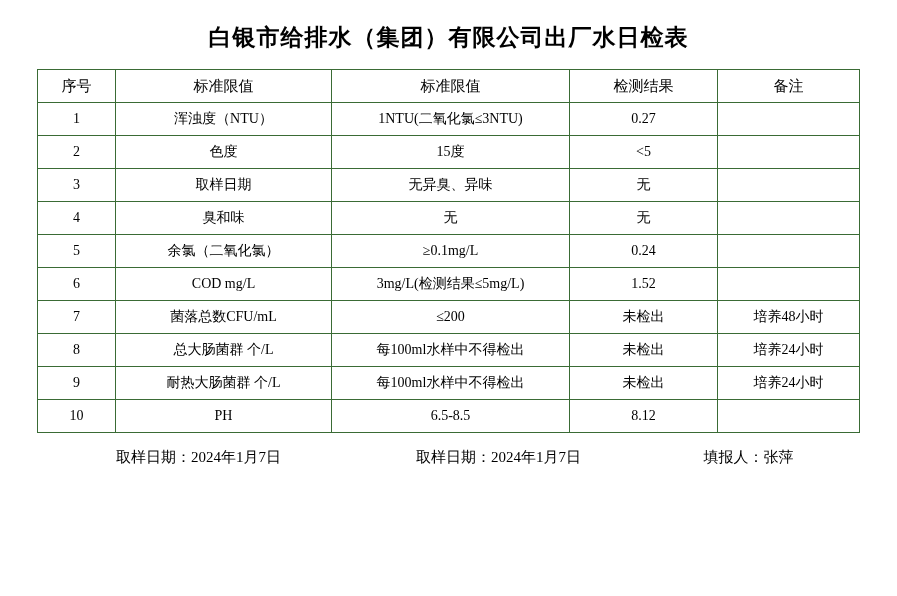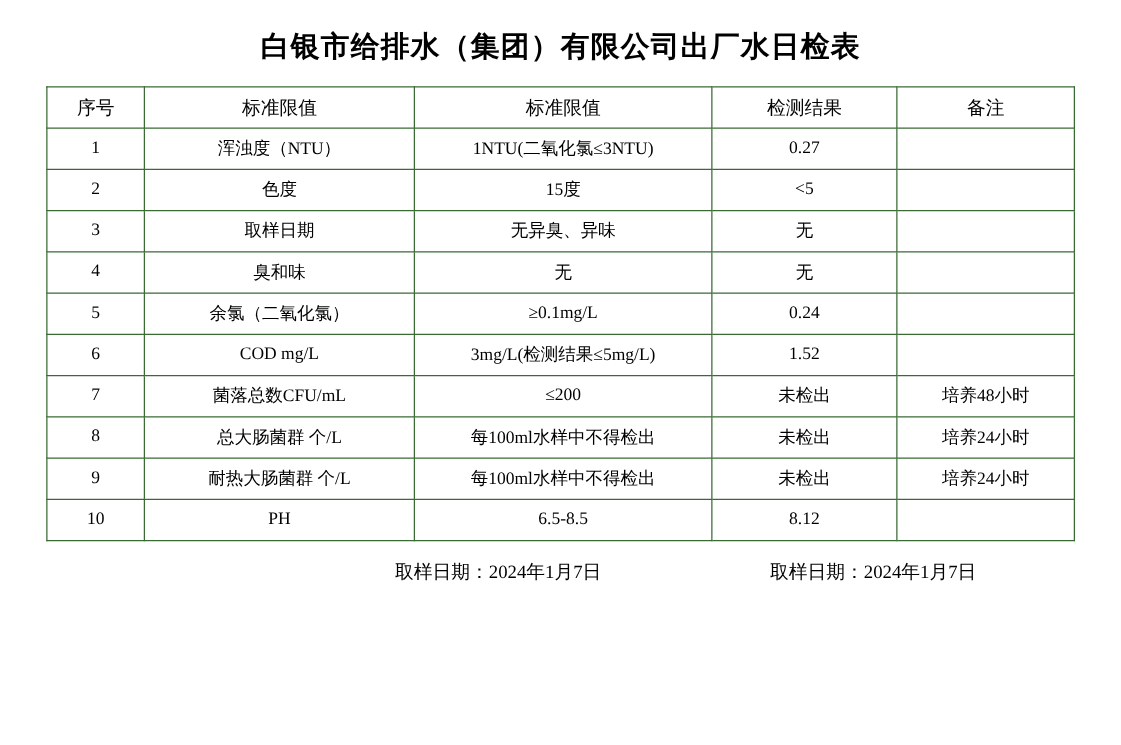--- a/index.html
+++ b/index.html
@@ -163,15 +163,16 @@
         <td>6.5-8.5</td>
         <td>8.12</td>
         <td></td>
       </tr>
     </tbody>
   </table>
 
   <div class="footer">
     <div class="f1">取样日期：2024年1月7日</div>
     <div class="f2">取样日期：2024年1月7日</div>
+    <div class="f3">填报人：张萍</div>
   </div>
 
 </div>
 
 </body></html>

